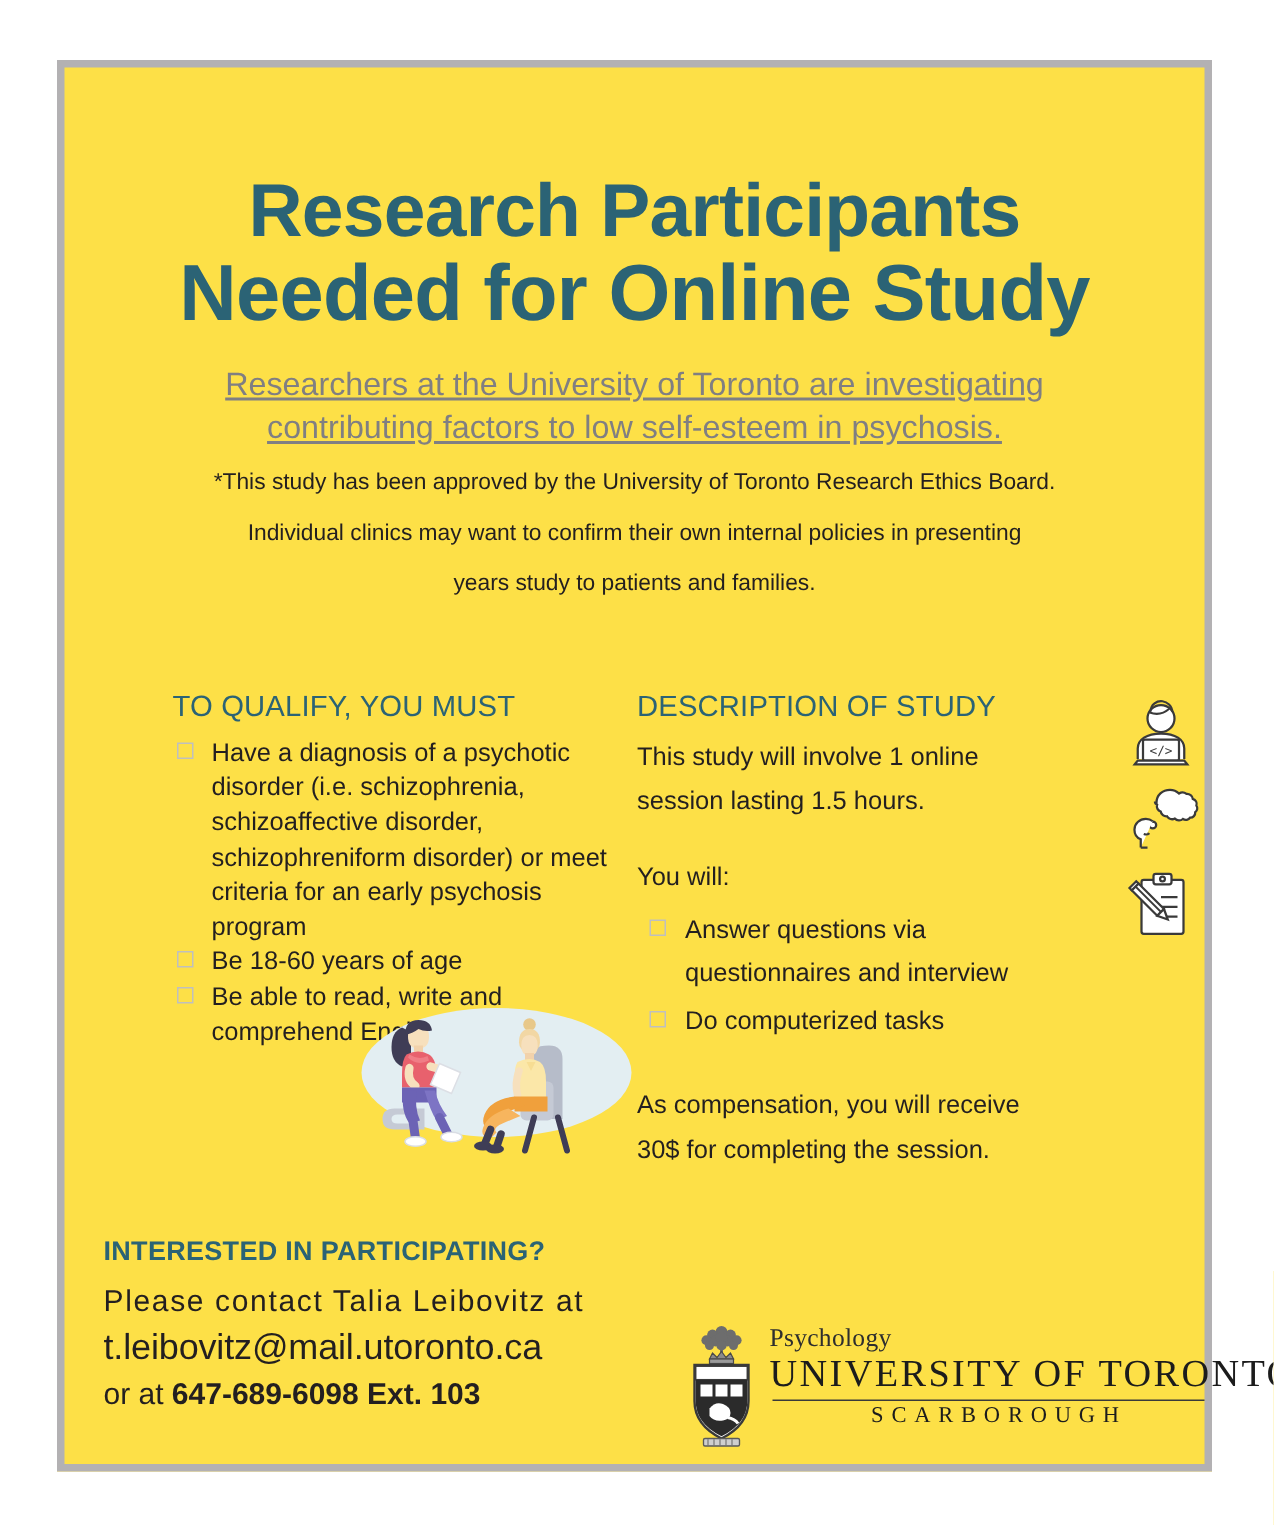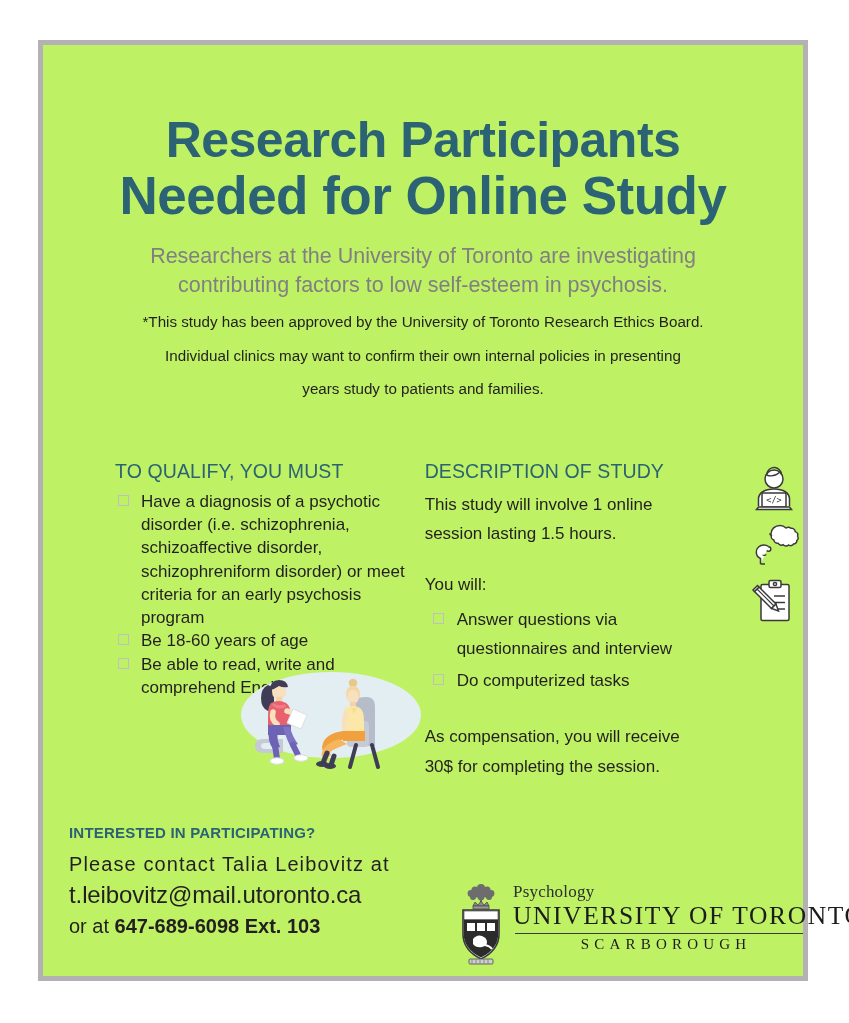--- a/index.html
+++ b/index.html
@@ -16,21 +16,21 @@
   }
 
   
   .poster-frame {
     position: absolute;
     left: 38px;
     top: 40px;
     width: 770px;
     height: 941px;
     border: 5px solid #b3b1b3;
-    background: #bef264;
+    background: #fde047;
     box-sizing: border-box;
   }
   .poster-inner {
     position: relative;
     width: 100%;
     height: 100%;
     box-sizing: border-box;
   }
 
   
@@ -54,21 +54,21 @@
 
   
   .subtitle {
     color: #807f82;
     font-size: 21.5px;
     line-height: 1.32;
     text-align: center;
     margin: 18px 0 0 0;
     padding: 0 42px;
   }
-  .subtitle .st-line { display: block; }
+  .subtitle .st-line { display: block; text-decoration: underline; }
 
   
   .disclaimer {
     color: #231f20;
     font-size: 15.2px;
     line-height: 1.42;
     text-align: center;
     margin: 5px 0 0 0;
     padding: 0 38px;
   }
@@ -168,21 +168,21 @@
   
   .contact {
     position: absolute;
     left: 26px;
     top: 779px;
     width: 420px;
   }
   .contact-title {
     color: #2b6375;
     font-weight: bold;
-    font-size: 15px;
+    font-size: 18px;
     letter-spacing: 0.2px;
     margin: 0 0 9px 0;
   }
   .contact-line {
     color: #231f20;
     font-size: 20px;
     line-height: 1.42;
     margin: 0;
     white-space: nowrap;
   }

